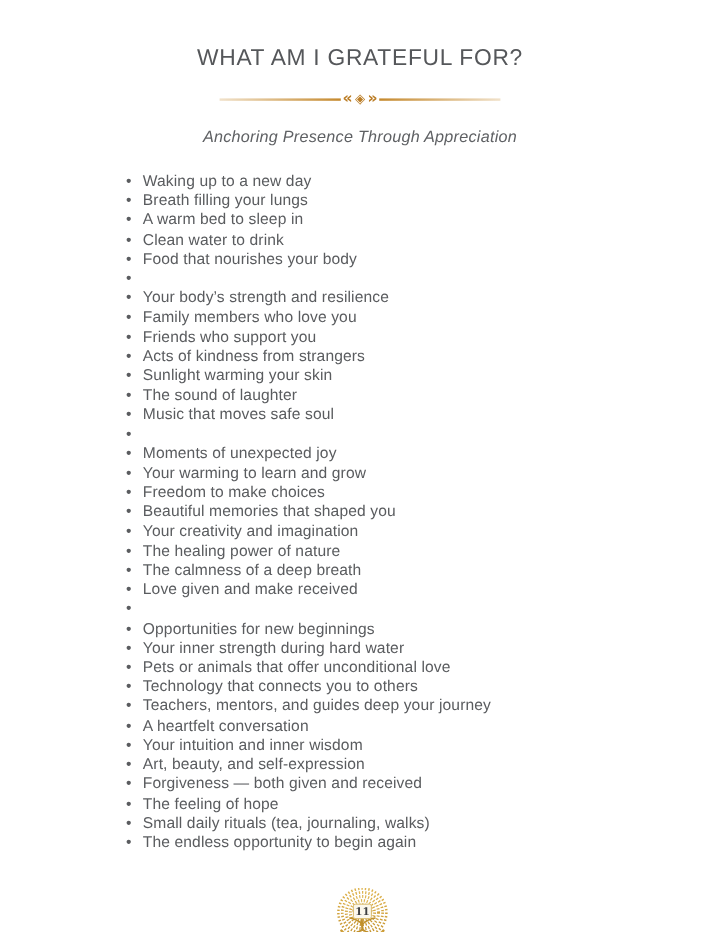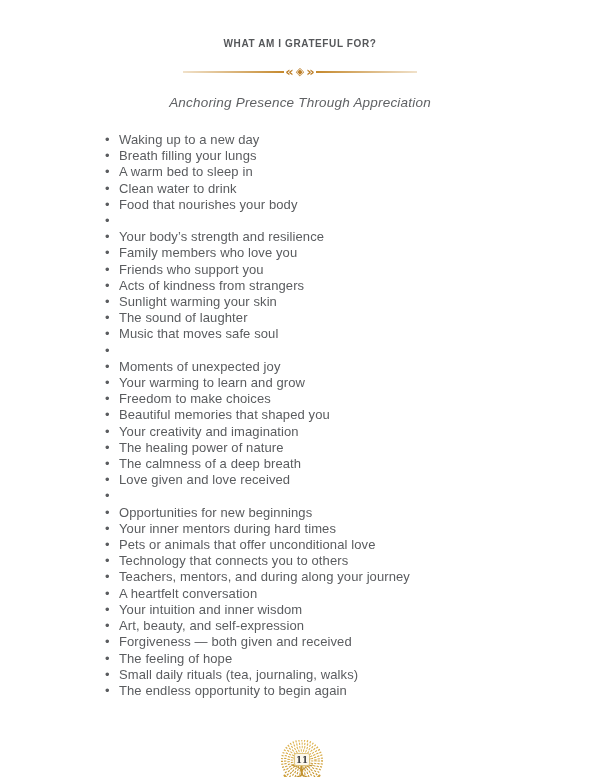--- a/index.html
+++ b/index.html
@@ -8,22 +8,22 @@
     width: 600px; height: 777px;
     font-family: "Liberation Sans", sans-serif;
     position: relative; overflow: hidden;
   }
   .page {
     position: relative; width: 600px; height: 777px; background: #ffffff;
   }
   .page-title {
     margin-top: 38px;
     text-align: center;
-    font-size: 10px;
-    font-weight: bold;
+    font-size: 19px;
+    font-weight: normal;
     letter-spacing: 0.6px;
     color: #55575a;
   }
   .divider {
     width: 234px;
     margin: 15px auto 0 auto;
     display: flex;
     align-items: center;
     justify-content: center;
     height: 16px;
@@ -195,50 +195,50 @@
         <span class="item-text">The healing power of nature</span>
       </li>
 
       <li>
         <span class="bullet">•</span>
         <span class="item-text">The calmness of a deep breath</span>
       </li>
 
       <li>
         <span class="bullet">•</span>
-        <span class="item-text">Love given and love received</span>
+        <span class="item-text">Love given and make received</span>
       </li>
 
       <li>
         <span class="bullet">•</span>
       </li>
 
       <li>
         <span class="bullet">•</span>
         <span class="item-text">Opportunities for new beginnings</span>
       </li>
 
       <li>
         <span class="bullet">•</span>
-        <span class="item-text">Your inner mentors during hard times</span>
+        <span class="item-text">Your inner strength during hard water</span>
       </li>
 
       <li>
         <span class="bullet">•</span>
         <span class="item-text">Pets or animals that offer unconditional love</span>
       </li>
 
       <li>
         <span class="bullet">•</span>
         <span class="item-text">Technology that connects you to others</span>
       </li>
 
       <li>
         <span class="bullet">•</span>
-        <span class="item-text">Teachers, mentors, and during along your journey</span>
+        <span class="item-text">Teachers, mentors, and guides deep your journey</span>
       </li>
 
       <li>
         <span class="bullet">•</span>
         <span class="item-text">A heartfelt conversation</span>
       </li>
 
       <li>
         <span class="bullet">•</span>
         <span class="item-text">Your intuition and inner wisdom</span>

